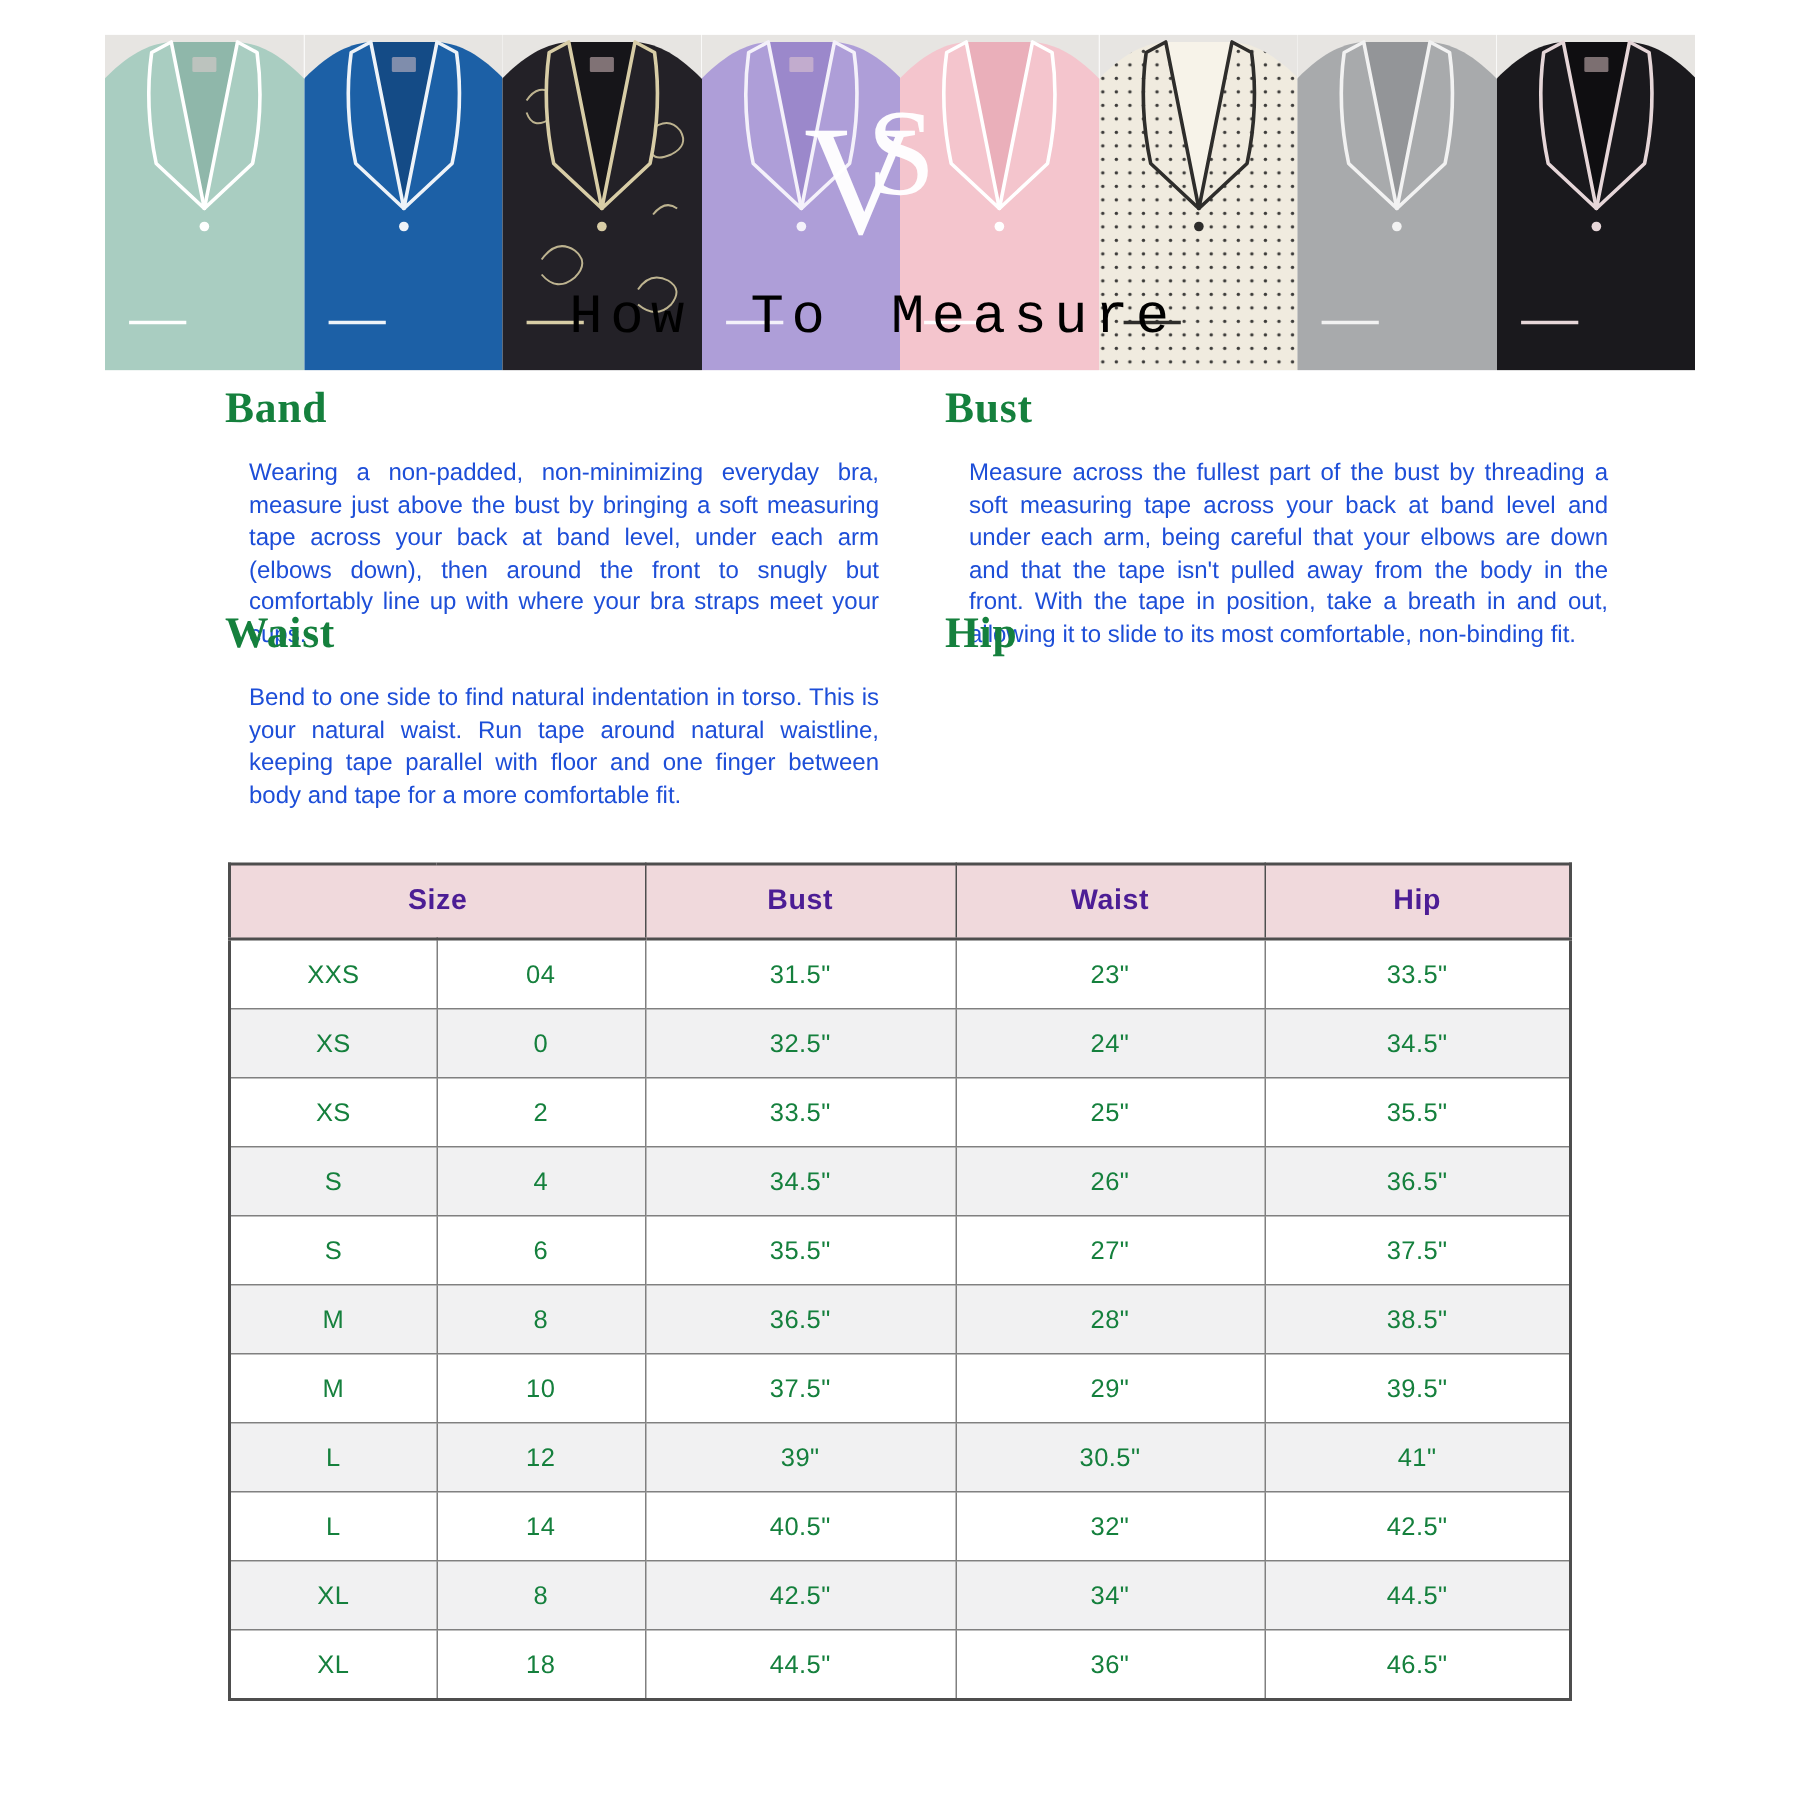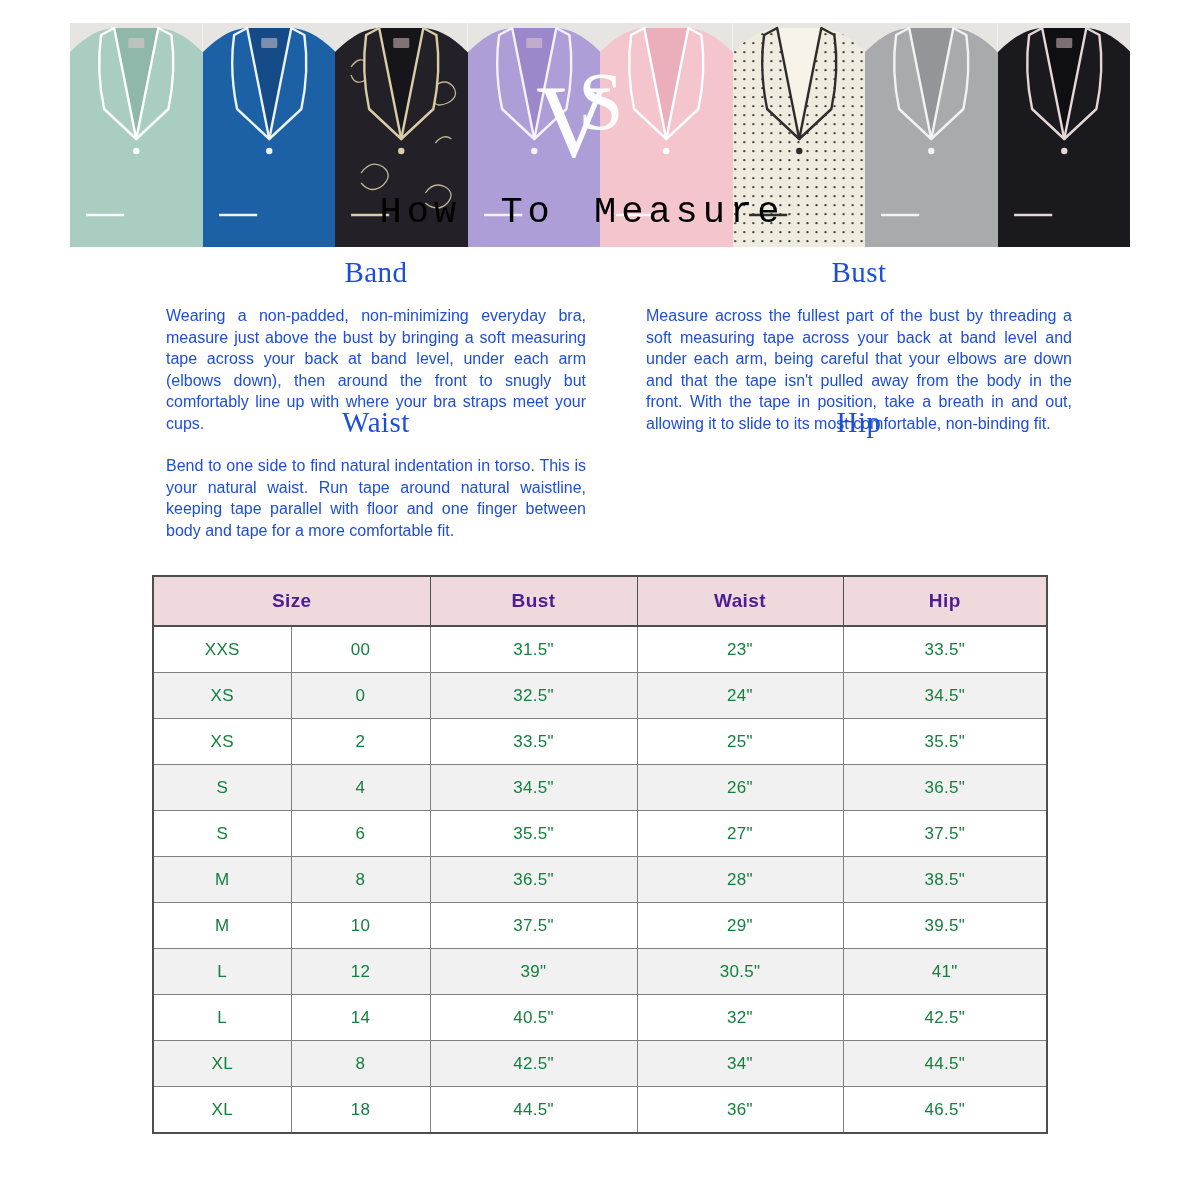--- a/index.html
+++ b/index.html
@@ -15,22 +15,22 @@
            font-family:"Liberation Serif",serif;opacity:.97;}
   .vs-logo .ltr{position:absolute;line-height:1;}
   .vs-logo .s{left:42px;top:-2px;font-size:82px;}
   .vs-logo .v{left:0;top:6px;font-size:104px;}
   .banner-title{position:absolute;top:168px;left:50%;transform:translateX(-50%) translateX(-18px);
                 white-space:nowrap;font-family:Liberation Mono, monospace;font-size:37px;color:#000000;
                 letter-spacing:5px;word-spacing:12px;}
 
   
   .section{position:absolute;}
-  .section h2{margin:0 0 9px 0;font-family:"Liberation Serif",serif;font-weight:400;
-              font-size:29px;color:#1d4ed8;letter-spacing:.5px;text-align:center;}
+  .section h2{margin:0 0 9px 0;font-family:"Liberation Serif",serif;font-weight:700;
+              font-size:29px;color:#15803d;letter-spacing:.5px;}
   .section p{margin:16px;font-size:16px;line-height:21.5px;color:#1d4ed8;text-align:justify;}
   .section-band{left:150px;top:256px;width:452px;}
   .section-bust{left:630px;top:256px;width:458px;}
   .section-waist{left:150px;top:406px;width:452px;}
   .section-hip{left:630px;top:406px;width:458px;}
 
   
   .chart-heading{position:absolute;left:150px;top:528px;margin:0;font-family:"Liberation Serif",serif;
                  font-weight:400;font-size:29px;color:#1f1f1f;letter-spacing:.4px;}
   table.size-chart{position:absolute;left:152px;top:575px;width:894px;border-collapse:collapse;
@@ -204,21 +204,21 @@
       <tr>
         <th colspan="2">Size</th>
         <th>Bust</th>
         <th>Waist</th>
         <th>Hip</th>
       </tr>
     </thead>
     <tbody>
       <tr>
         <td>XXS</td>
-        <td>00</td>
+        <td>04</td>
         <td>31.5"</td>
         <td>23"</td>
         <td>33.5"</td>
       </tr>
       <tr>
         <td>XS</td>
         <td>0</td>
         <td>32.5"</td>
         <td>24"</td>
         <td>34.5"</td>

